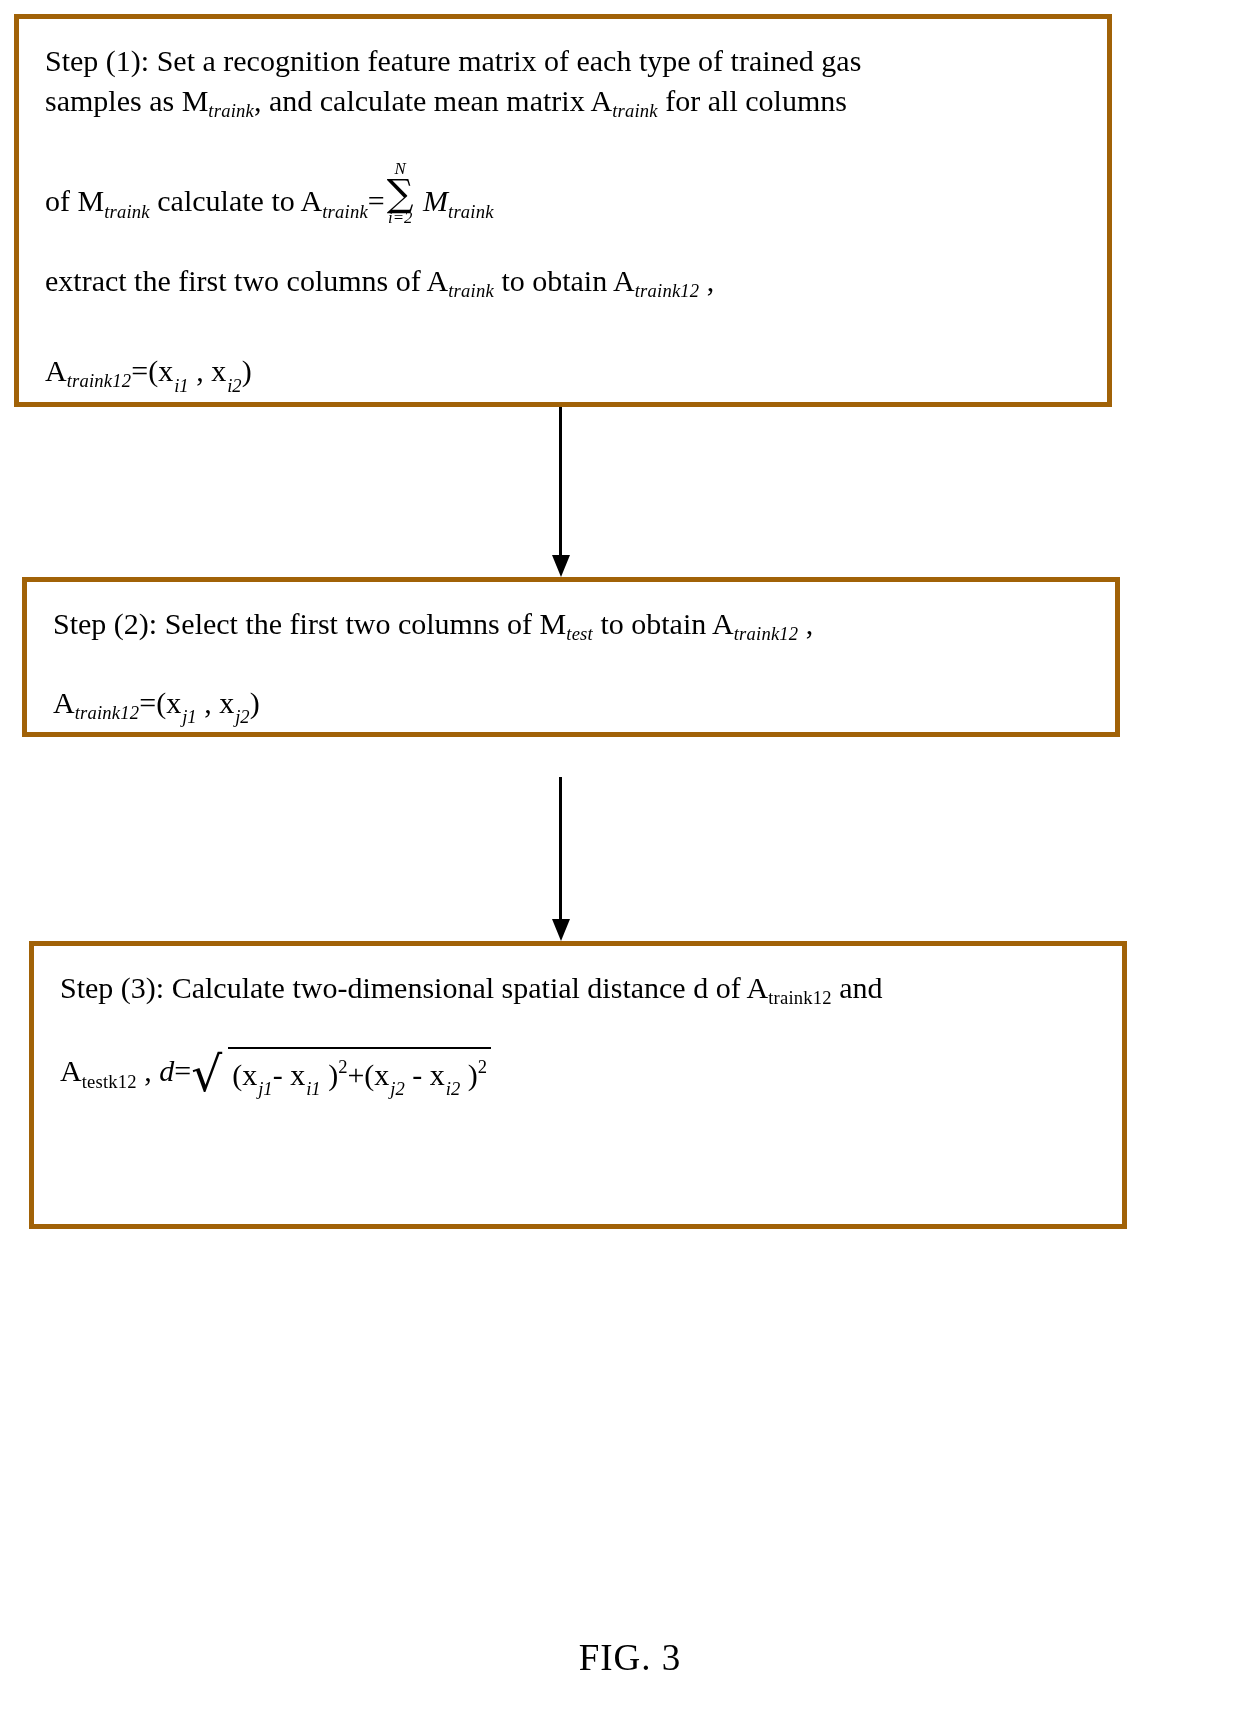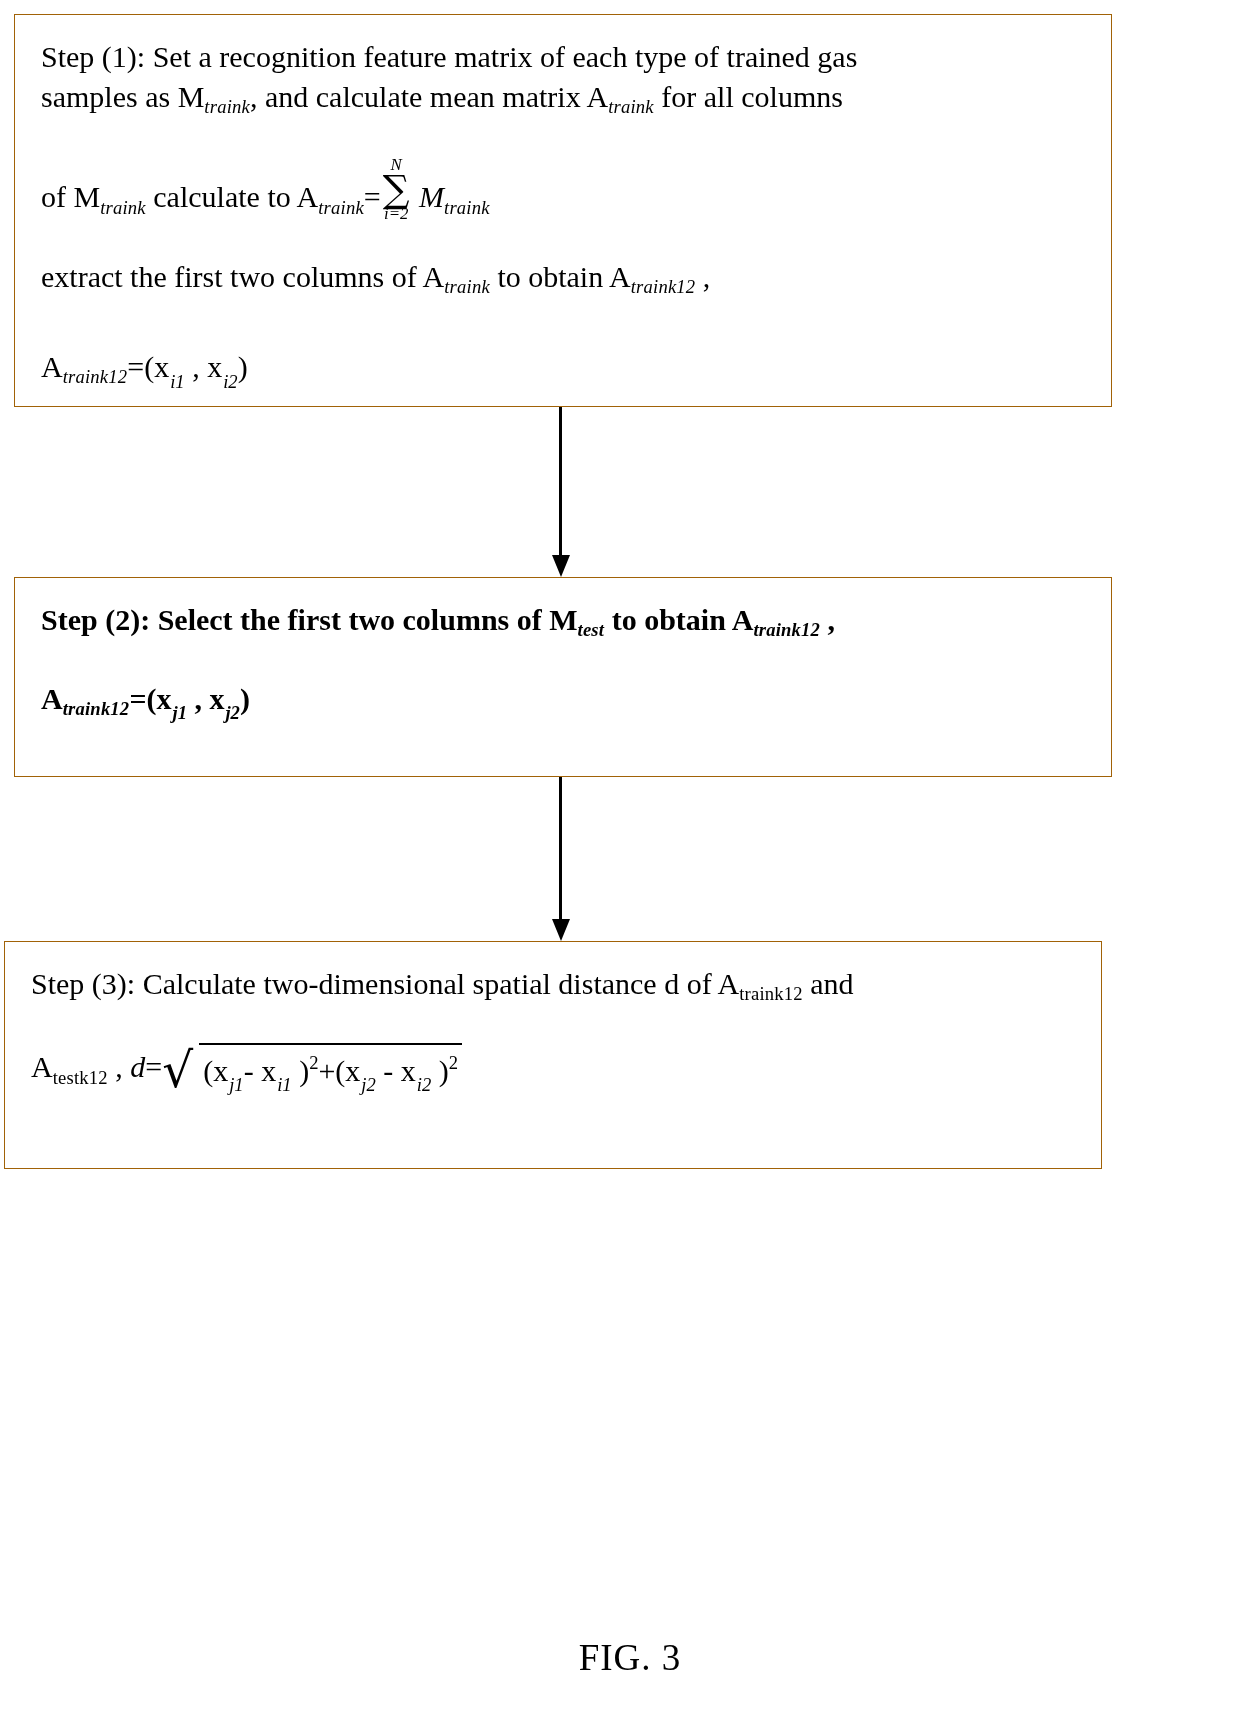--- a/index.html
+++ b/index.html
@@ -21,27 +21,27 @@
     position: absolute;
     left: 0; top: 0;
     width: 1240px;
     height: 1729px;
   }
 
   
   .step-box {
     position: absolute;
     box-sizing: border-box;
-    border: 1px solid #a16207;
+    border: 5px solid #a16207;
     background: #ffffff;
     padding: 22px 26px 18px 26px;
   }
   #box-step-1 { left: 14px;  top: 14px;   width: 1098px; height: 393px; }
-  #box-step-2 { left: 14px;  top: 577px;  width: 1098px; height: 200px; font-weight: bold; }
-  #box-step-3 { left: 4px;  top: 941px;  width: 1098px; height: 228px; }
+  #box-step-2 { left: 22px;  top: 577px;  width: 1098px; height: 160px; }
+  #box-step-3 { left: 29px;  top: 941px;  width: 1098px; height: 288px; }
 
   .line {
     font-size: 30px;
     line-height: 1.32;
     white-space: nowrap;
     margin: 0;
   }
   .gap-lg { margin-top: 36px; }
   .gap-md { margin-top: 48px; }
 

